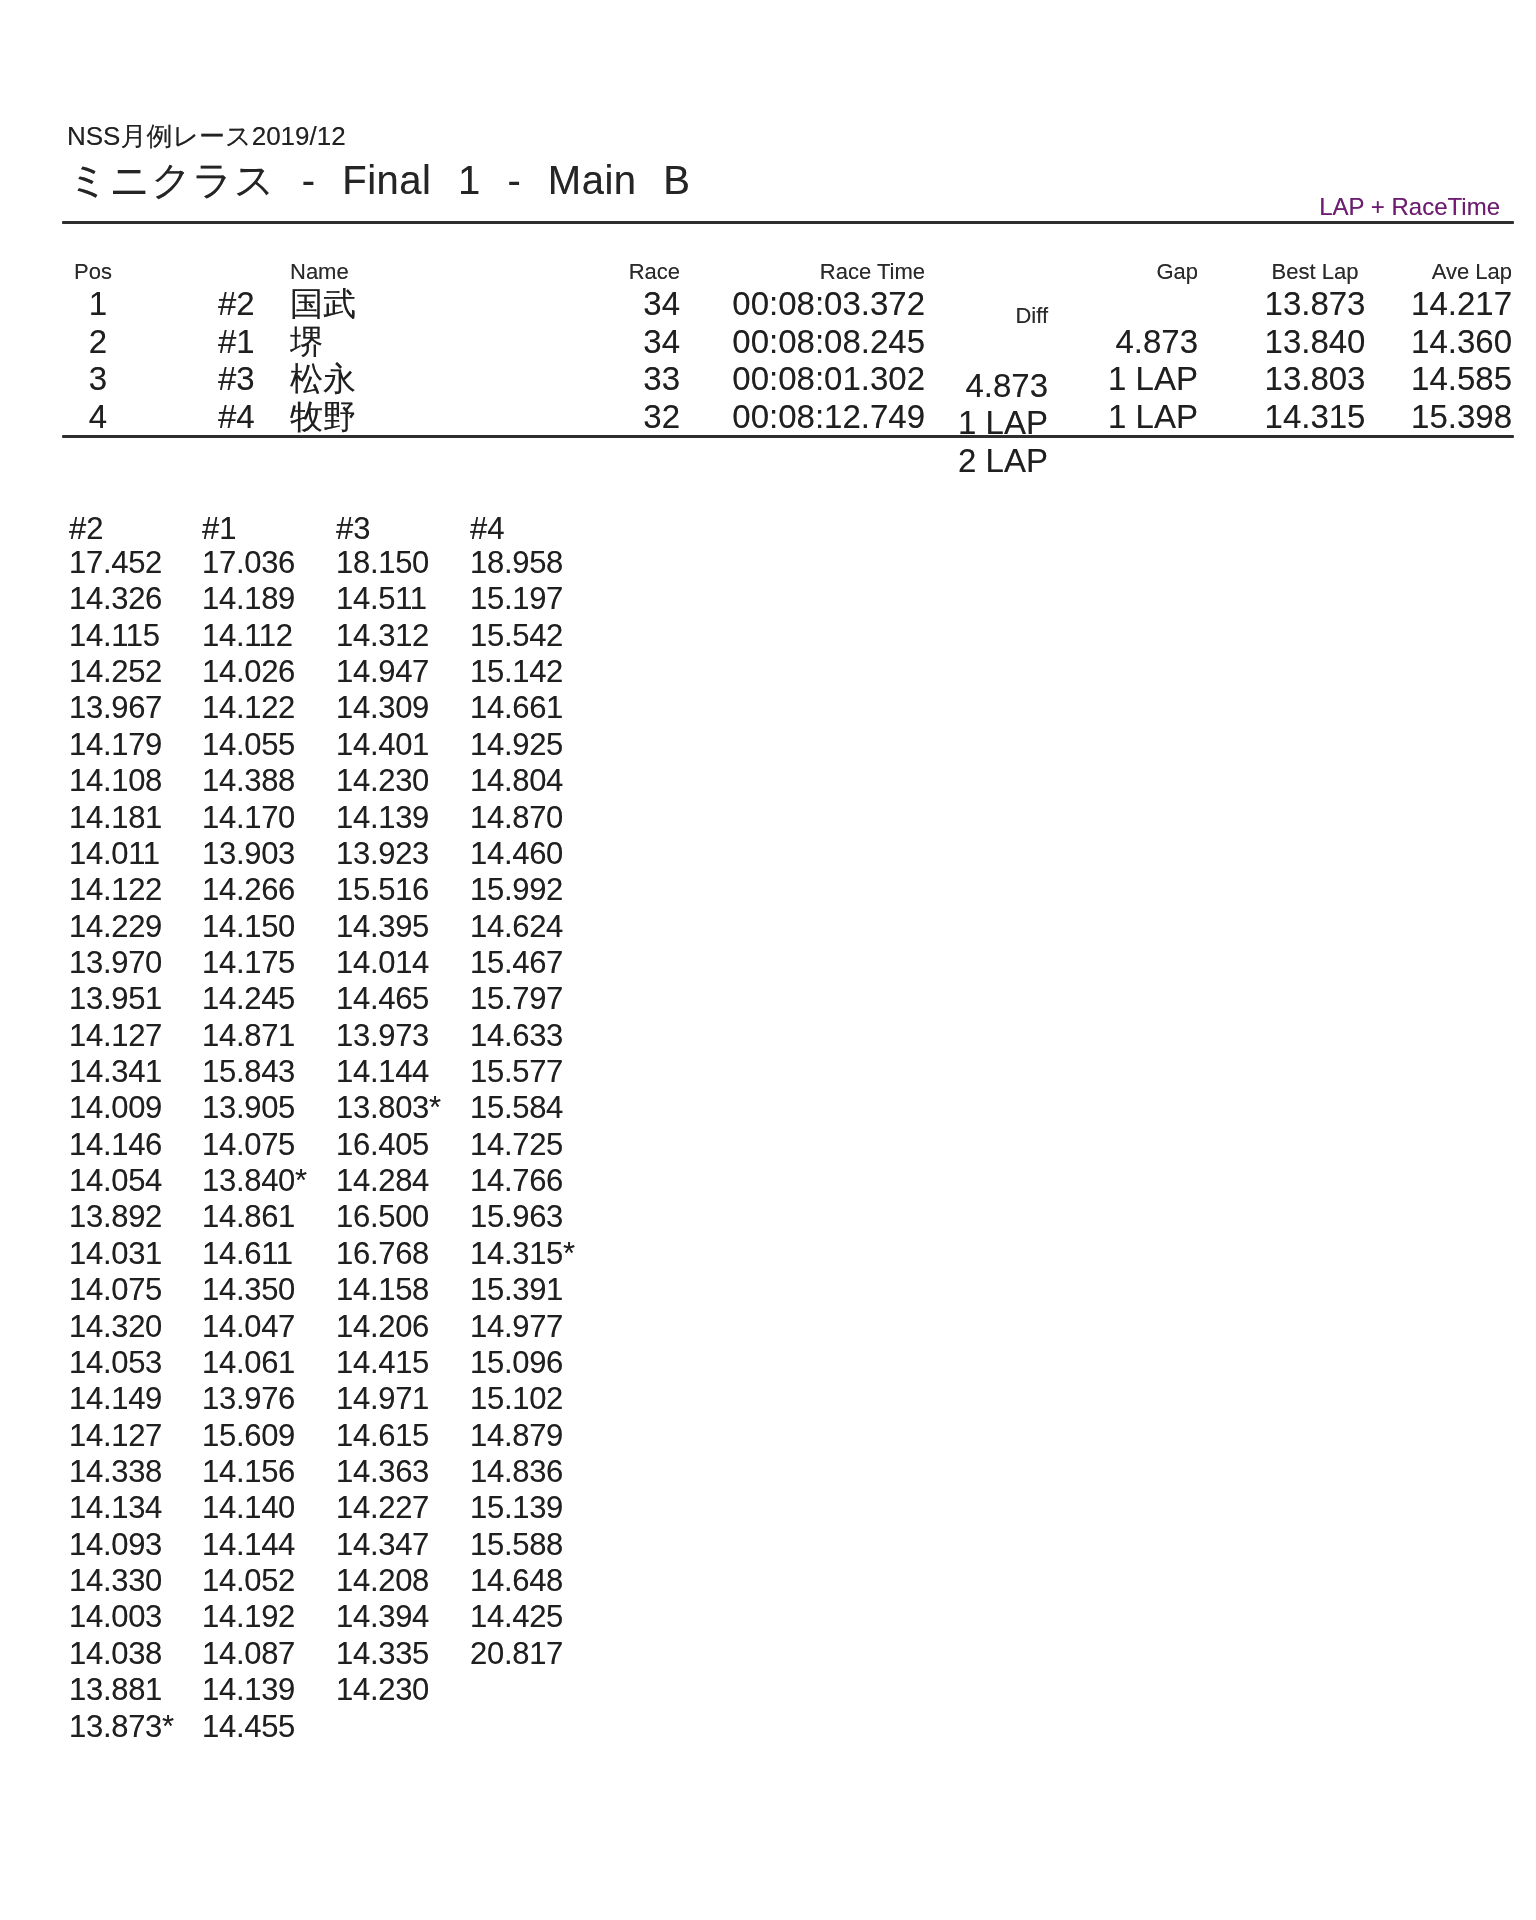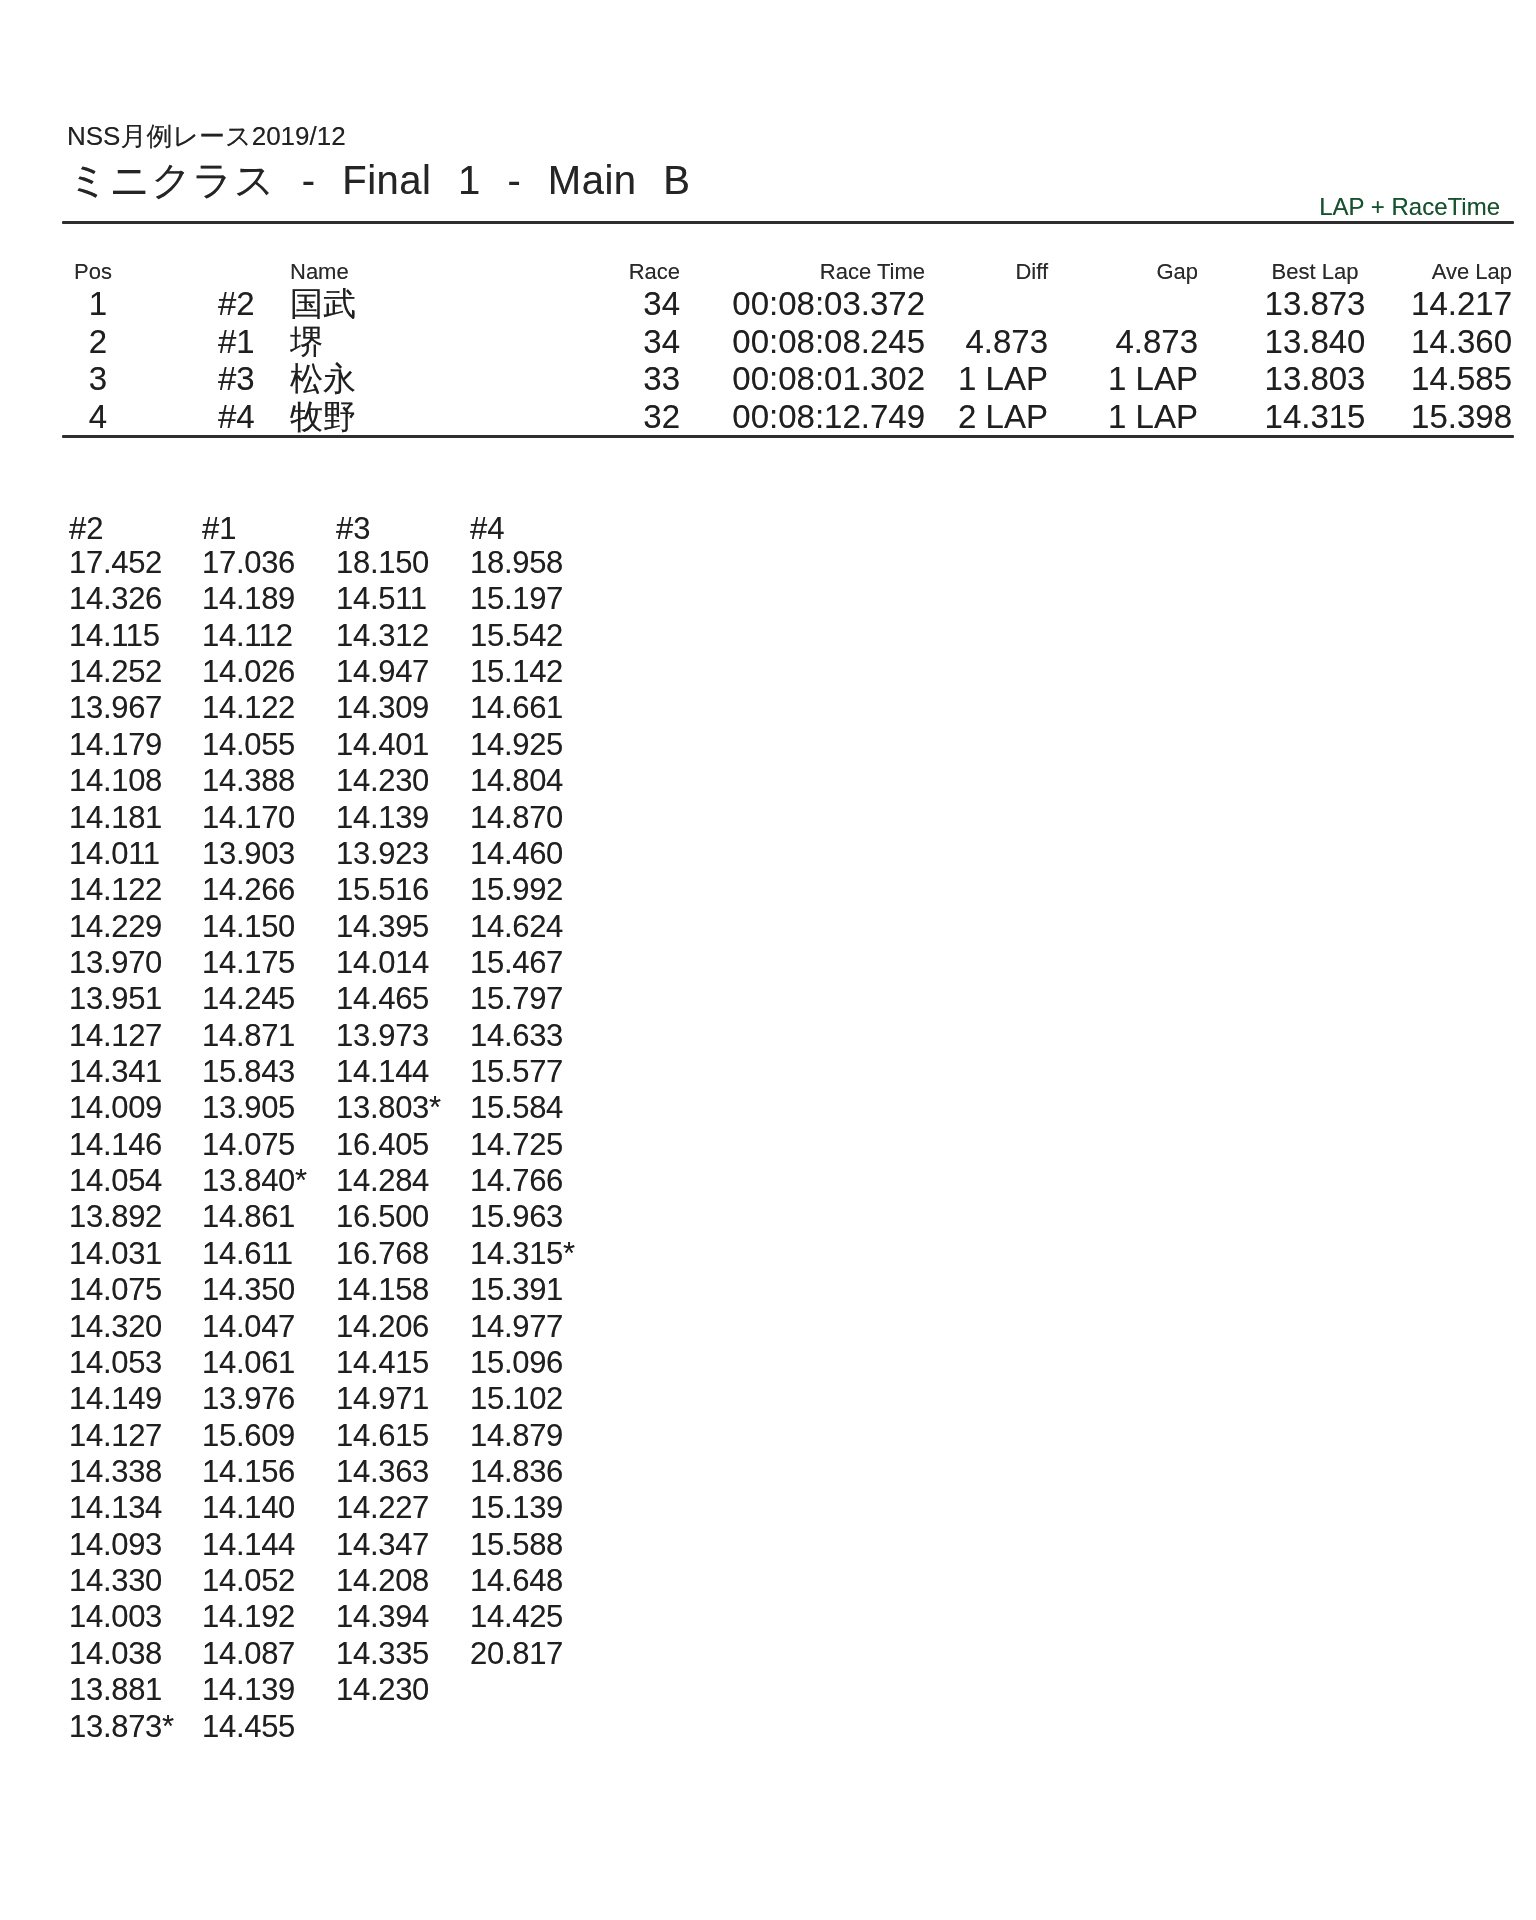--- a/index.html
+++ b/index.html
@@ -10,36 +10,36 @@
     color:#1f1f1f;
     position:relative;
     overflow:hidden;
   }
   .sheet{position:absolute;inset:0;}
   .txt{text-shadow:0 0 0.6px rgba(20,20,20,0.45);}
 
   
   .event{position:absolute;left:67px;top:122px;font-size:26px;line-height:28px;color:#222;}
   .title{position:absolute;left:68px;top:150px;font-size:40px;line-height:60px;color:#252525;word-spacing:15px;letter-spacing:0.5px;}
-  .timing-label{position:absolute;right:36px;top:194px;font-size:24px;line-height:26px;color:#14532d;}
+  .timing-label{position:absolute;right:36px;top:194px;font-size:24px;line-height:26px;color:#701a75;}
   .rule{position:absolute;left:62px;width:1452px;height:3px;background:#2e2e2e;border-radius:1px;}
   .rule1{top:221px;}
   .rule2{top:435px;}
 
   
   .sum-head{position:absolute;left:65px;top:257px;width:1447px;height:26px;font-size:22px;color:#2a2a2a;}
   .sum-body{position:absolute;left:65px;top:286px;width:1447px;}
   .s-row{position:relative;height:37.7px;font-size:33px;line-height:36px;}
   .cell{position:absolute;top:0;white-space:nowrap;}
   .col-pos {left:0px;   width:42px; text-align:right;}
   .col-car {left:88px;  width:64px; text-align:left; padding-left:65px;}
   .col-name{left:225px; width:360px;text-align:left;}
   .col-laps{left:525px; width:90px; text-align:right;}
   .col-rt  {left:640px; width:220px;text-align:right;}
-  .col-diff{left:853px; width:130px;text-align:right;}
+  .col-diff{left:853px; width:130px;text-align:right;margin-top:44px;}
   .col-gap {left:1003px;width:130px;text-align:right;}
   .col-best{left:1185px;width:130px;text-align:center;}
   .col-ave {left:1317px;width:130px;text-align:right;}
   .sum-head .cell{top:2px;}
   .sum-head .col-pos{text-align:right;padding-left:5px;}
 
   
   .lap-head{position:absolute;left:0;top:511px;width:660px;height:36px;font-size:31px;line-height:36px;}
   .lap-body{position:absolute;left:0;top:546px;width:660px;}
   .lap-row{position:relative;height:36.36px;font-size:31px;line-height:34px;letter-spacing:-0.3px;}

